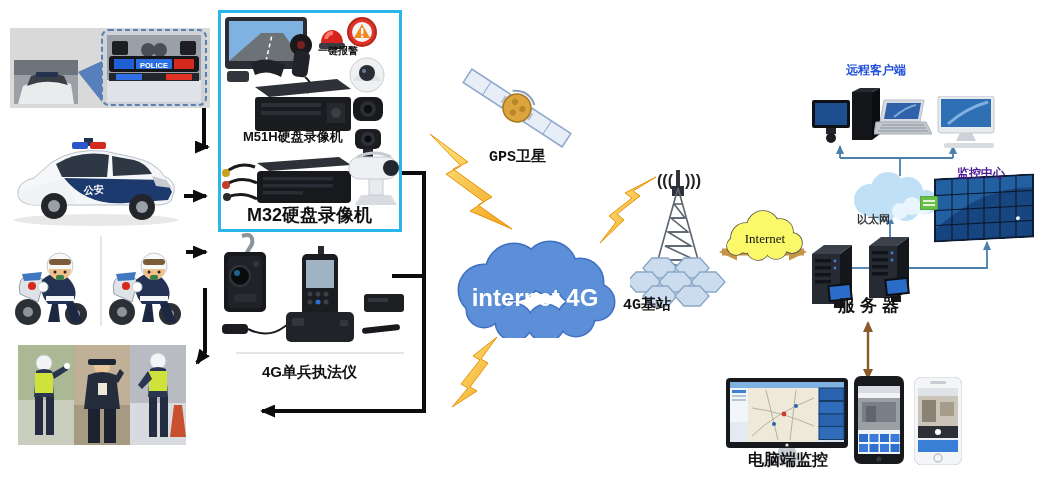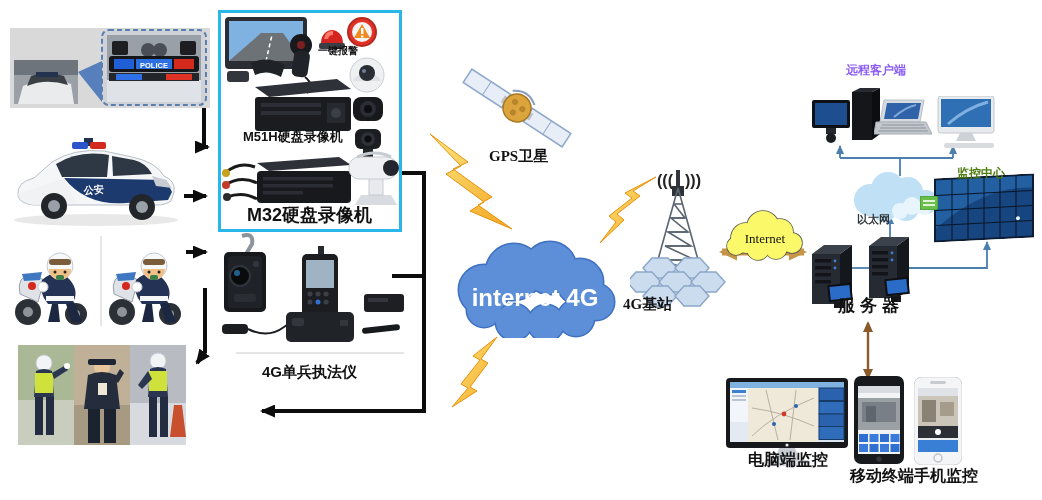--- a/index.html
+++ b/index.html
@@ -1,20 +1,20 @@
 <!DOCTYPE html>
 <html><head>
 <meta charset="utf-8">
 <style>
   html,body{margin:0;padding:0;background:#fff;}
   .canvas{position:relative;width:1042px;height:500px;background:#ffffff;overflow:hidden;
           font-family:"Liberation Sans","DejaVu Sans",sans-serif;}
   .abs{position:absolute;}
   .lbl{position:absolute;z-index:4;color:#111;font-weight:bold;white-space:nowrap;text-align:right;}
-  .serif{font-family:Liberation Serif, serif;}
+  .serif{font-family:Liberation Mono, monospace;}
   svg{display:block;}
   .z1{z-index:1}.z2{z-index:2}.z3{z-index:3}
   .device-box{position:absolute;left:218px;top:10px;width:178px;height:216px;
               border:3px solid #29b6e8;background:#ffffff;z-index:2;}
   .wall{transform:skewY(-3deg);}
 </style>
 </head>
 <body>
 
 <div class="canvas">
@@ -565,20 +565,19 @@
     <polygon fill="url(#lg)" stroke="#e8920a" stroke-width="1" points="656,177 633,191 640,196 617,214 624,220 600,243 616,222 609,216 632,198 625,193"></polygon>
     <polygon fill="url(#lg)" stroke="#e8920a" stroke-width="1" points="497,337 481,359 488,363 470,387 477,391 452,407 468,388 461,384 480,360 473,356"></polygon>
   </svg>
 
   <div class="lbl" style="left:318px;top:44px;font-size:10px">一键报警</div>
   <div class="lbl" style="left:243px;top:128px;font-size:13px">M51H硬盘录像机</div>
   <div class="lbl" style="left:247px;top:203px;font-size:18px">M32硬盘录像机</div>
   <div class="lbl" style="left:262px;top:363px;font-size:15px">4G单兵执法仪</div>
   <div class="lbl serif" style="left:489px;top:147px;font-size:15px">GPS卫星</div>
   <div class="lbl serif" style="left:623px;top:295px;font-size:15px">4G基站</div>
-  <div class="lbl" style="left:846px;top:62px;font-size:12px;color:#8b5cf6">远程客户端</div>
+  <div class="lbl" style="left:846px;top:62px;font-size:12px;color:#1d4ed8">远程客户端</div>
   <div class="lbl" style="left:857px;top:212px;font-size:11px;color:#33373c;font-weight:bold">以太网</div>
-  <div class="lbl" style="left:957px;top:165px;font-size:12px;color:#4d7c0f">监控中心</div>
+  <div class="lbl" style="left:957px;top:165px;font-size:12px;color:#4c1d95">监控中心</div>
   <div class="lbl serif" style="left:838px;top:294px;font-size:17px;letter-spacing:5px">服务器</div>
   <div class="lbl" style="left:748px;top:450px;font-size:16px">电脑端监控</div>
-  <div class="lbl" style="left:850px;top:466px;font-size:16px">移动终端手机监控</div>
 
 </div>
 
 </body></html>

